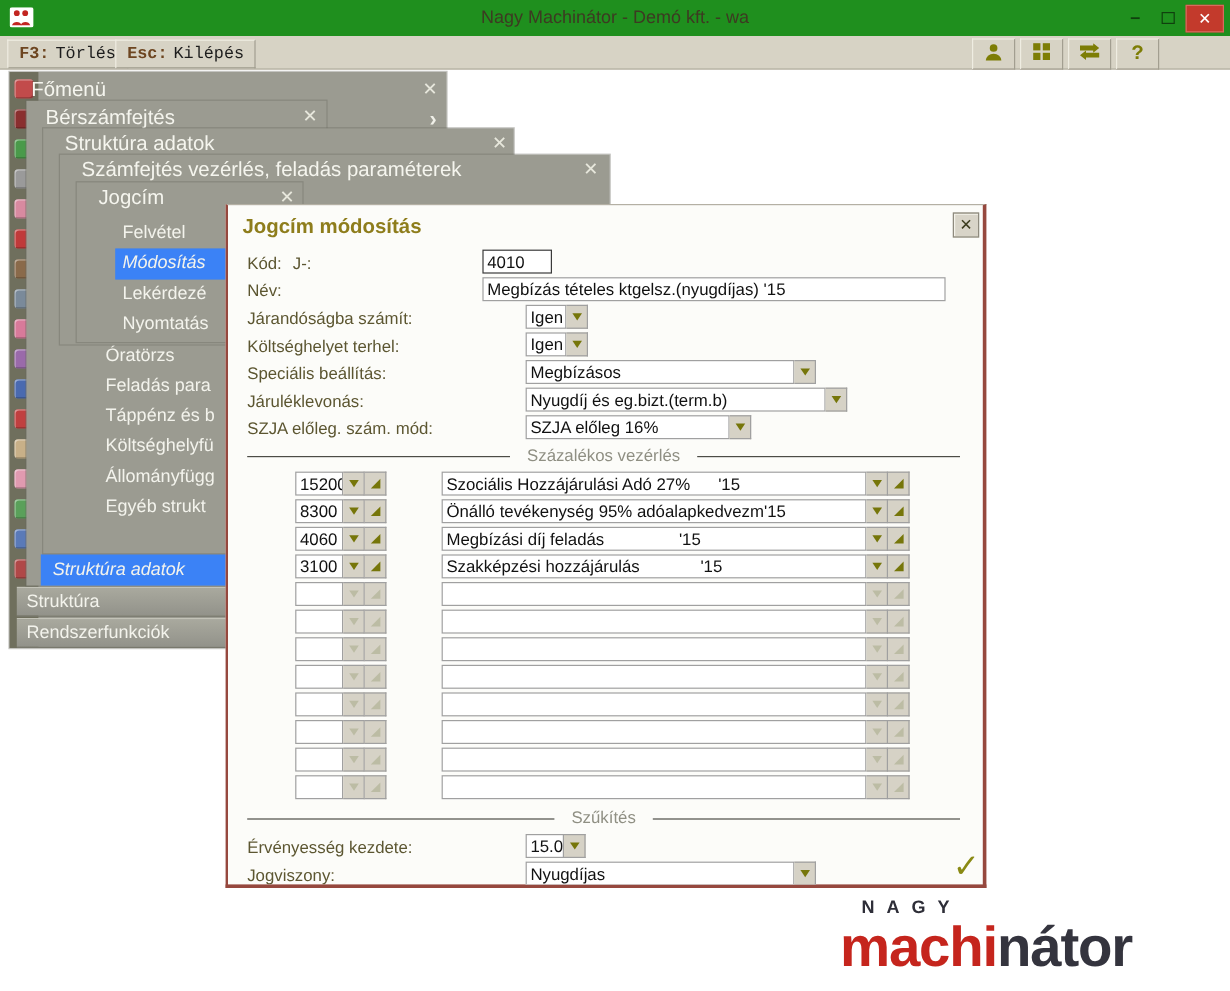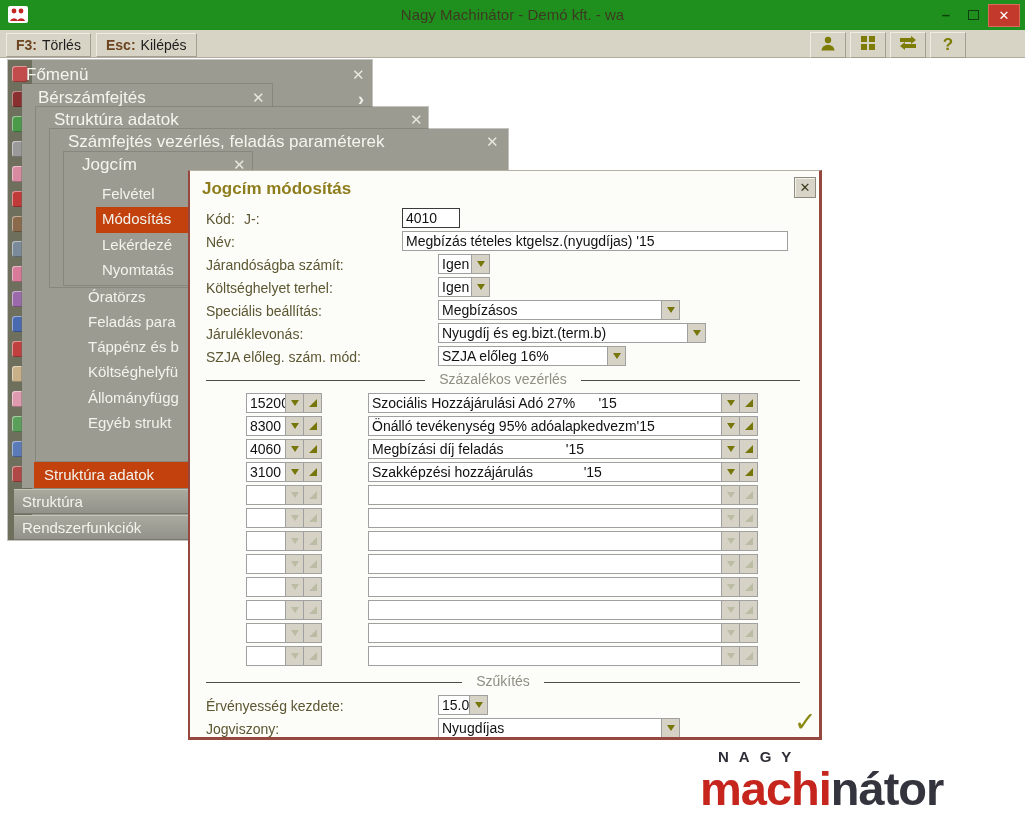--- a/index.html
+++ b/index.html
@@ -10,35 +10,35 @@
   .titlebar{position:absolute;left:0;top:0;width:1025px;height:30px;background:#1f8f1e;}
   .app-icon{position:absolute;left:8px;top:6px;width:20px;height:17px;}
   .title-text{position:absolute;left:0;right:0;top:6px;text-align:center;font-size:15px;color:#3d3a22;}
   .tb-btn{position:absolute;top:4px;height:21px;display:flex;align-items:center;justify-content:center;cursor:default;}
   .btn-min{left:933px;width:26px;color:#10400e;font-weight:bold;font-size:15px;}
   .btn-max{left:960px;width:26px;}
   .max-glyph{display:block;width:9px;height:8px;border:1px solid #10400e;}
   .btn-close{left:988px;width:30px;background:#c33a2c;border:1px solid #d86a5e;color:#fff;font-weight:bold;font-size:13px;}
 
   
-  .toolbar{position:absolute;left:0;top:30px;width:1025px;height:28px;background:#d7d3c5;border-bottom:1px solid #b2ae9f;box-sizing:border-box;}
+  .toolbar{position:absolute;left:0;top:30px;width:1025px;height:28px;background:#d7d3c5;border-bottom:1px solid #b2ae9f;box-sizing:border-box;font-family:Liberation Mono, monospace;}
   .tool-btn{position:absolute;top:3px;height:22px;padding:0 9px;display:flex;align-items:center;gap:5px;background:#d7d3c5;
             border:1px solid;border-color:#efede2 #a29e90 #a29e90 #efede2;font-size:14px;cursor:default;}
   .tool-key{color:#6d4520;font-weight:bold;}
   .tool-label{color:#1d1d1d;}
   .tool-icon-btn{position:absolute;top:2px;width:34px;height:24px;background:#d7d3c5;display:flex;align-items:center;justify-content:center;
             border:1px solid;border-color:#efede2 #a29e90 #a29e90 #efede2;cursor:default;}
   .help-glyph{color:#7d7d05;font-weight:bold;font-size:17px;}
 
   
   .win{position:absolute;background:#9b9b91;box-shadow:0 0 0 1px rgba(105,105,95,.4);}
   .ptitle{position:absolute;color:#f5f5ee;font-size:17px;white-space:nowrap;cursor:default;}
   .px{position:absolute;color:#e7e7dc;font-size:15px;font-weight:bold;cursor:default;line-height:1;}
   .mitem{position:absolute;color:#f3f3ec;font-size:15px;white-space:nowrap;cursor:default;}
-  .selband{position:absolute;background:#c2410c;}
+  .selband{position:absolute;background:#3b82f6;font-style:italic;}
   .expand{position:absolute;color:#f0f0e8;font-size:18px;font-weight:bold;line-height:1;}
   .shade-row{position:absolute;height:25px;background:linear-gradient(#a9a99e,#92928a);border-top:1px solid #c3c3b8;border-bottom:1px solid #78786d;
              color:#f3f3ec;font-size:15px;line-height:23px;padding-left:8px;box-sizing:border-box;cursor:default;}
   .icon-strip{position:absolute;left:0;top:0;width:24px;height:480px;background:#6f6f5d;display:flex;flex-direction:column;align-items:center;padding-top:6px;gap:9px;box-sizing:border-box;}
   .mod-icon{width:16px;height:16px;border-radius:3px;box-shadow:inset 1px 1px 0 rgba(255,255,255,.45), inset -1px -1px 0 rgba(0,0,0,.25);}
 
   
   .dialog{position:absolute;left:188px;top:170px;width:634px;height:570px;background:#fcfcf9;box-sizing:border-box;z-index:10;overflow:hidden;
           border-top:1px solid #b4b0a4;border-left:2px solid #96483e;border-right:3px solid #96483e;border-bottom:3px solid #96483e;}
   .dlg-title{position:absolute;left:12px;top:8px;font-size:17px;font-weight:bold;color:#8e7d1c;}

